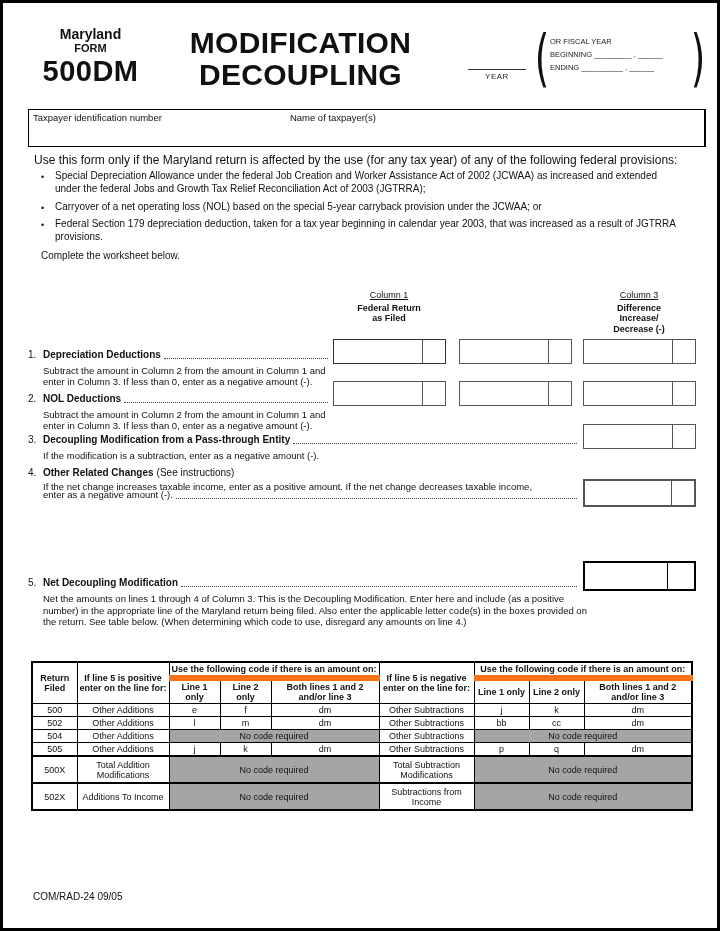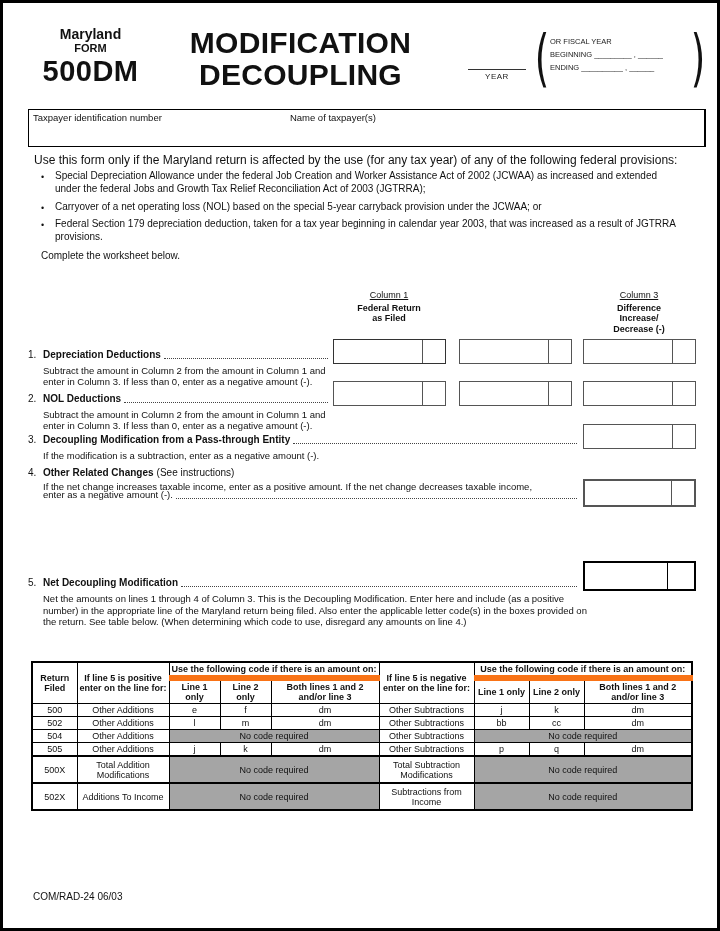--- a/index.html
+++ b/index.html
@@ -280,15 +280,15 @@
     <tr class="bigrow thicktop">
       <td>502X</td>
       <td>Additions To Income</td>
       <td colspan="3" class="gray">No code required</td>
       <td>Subtractions from Income</td>
       <td colspan="3" class="gray">No code required</td>
     </tr>
   </tbody>
     </table>
 
-  <div class="abs footer">COM/RAD-24 06/03</div>
+  <div class="abs footer">COM/RAD-24 09/05</div>
 
 </div>
 
 </body></html>

